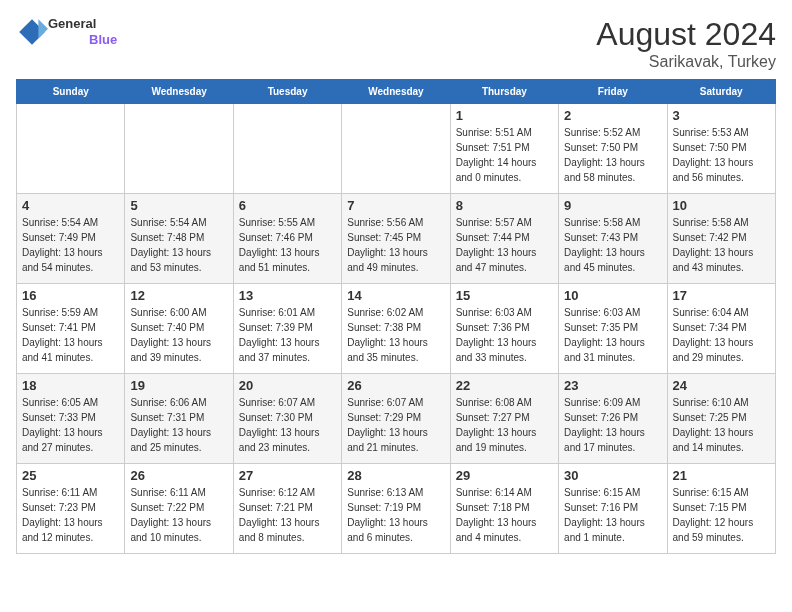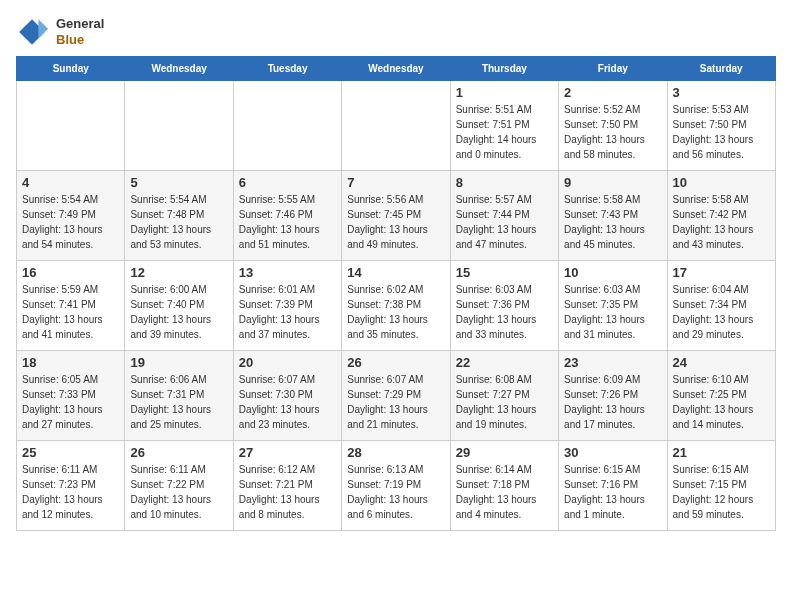--- a/index.html
+++ b/index.html
@@ -12,32 +12,32 @@
     }
     .header {
       display: flex;
       justify-content: space-between;
       align-items: flex-start;
       margin-bottom: 8px;
     }
     .logo {
       display: flex;
       align-items: center;
-      gap: 8px;
+      gap: 0;
       justify-content: center;
     }
     .logo-text {
       display: flex;
       flex-direction: column;
       font-size: 13px;
       font-weight: bold;
       line-height: 1.2;
     }
     .logo-general { color: #333; }
-    .logo-blue { color: #a16207; }
+    .logo-blue { color: #8b5cf6; margin-left: 41px; }
     .logo-icon {
       width: 32px;
       height: 32px;
     }
     .title-block {
       text-align: right;
     }
     .calendar-title {
       font-size: 32px;
       color: #333;
@@ -94,20 +94,24 @@
   <div class="logo">
     <svg class="logo-icon" viewBox="0 0 40 40">
       <polygon points="20,4 36,20 20,36 4,20" fill="#2d6cb7"></polygon>
       <polygon points="28,4 40,16 28,28" fill="#6aabde"></polygon>
     </svg>
     <div class="logo-text">
       <span class="logo-general">General</span>
       <span class="logo-blue">Blue</span>
     </div>
   </div>
+  <div class="title-block">
+    <div class="calendar-title">August 2024</div>
+    <div class="calendar-subtitle">Sarikavak, Turkey</div>
+  </div>
 </div>
 
 <table>
   <thead>
     <tr>
     <th>Sunday</th>
         <th>Wednesday</th>
         <th>Tuesday</th>
         <th>Wednesday</th>
         <th>Thursday</th>

